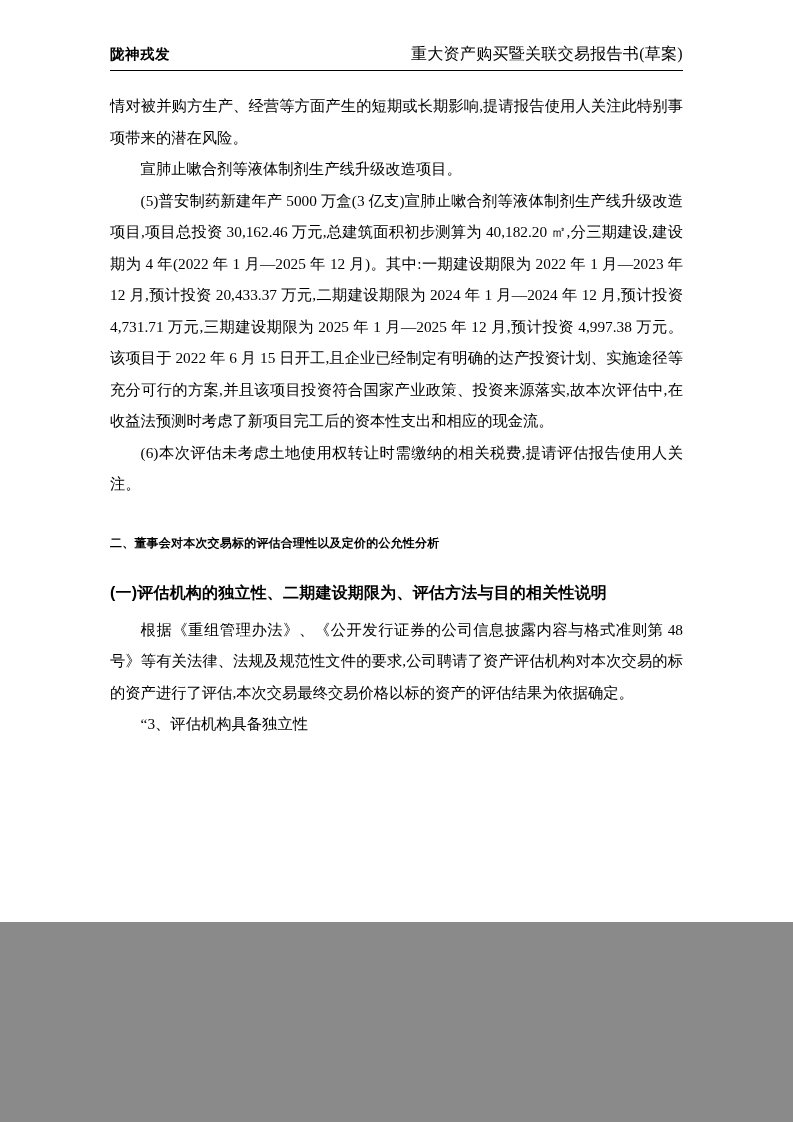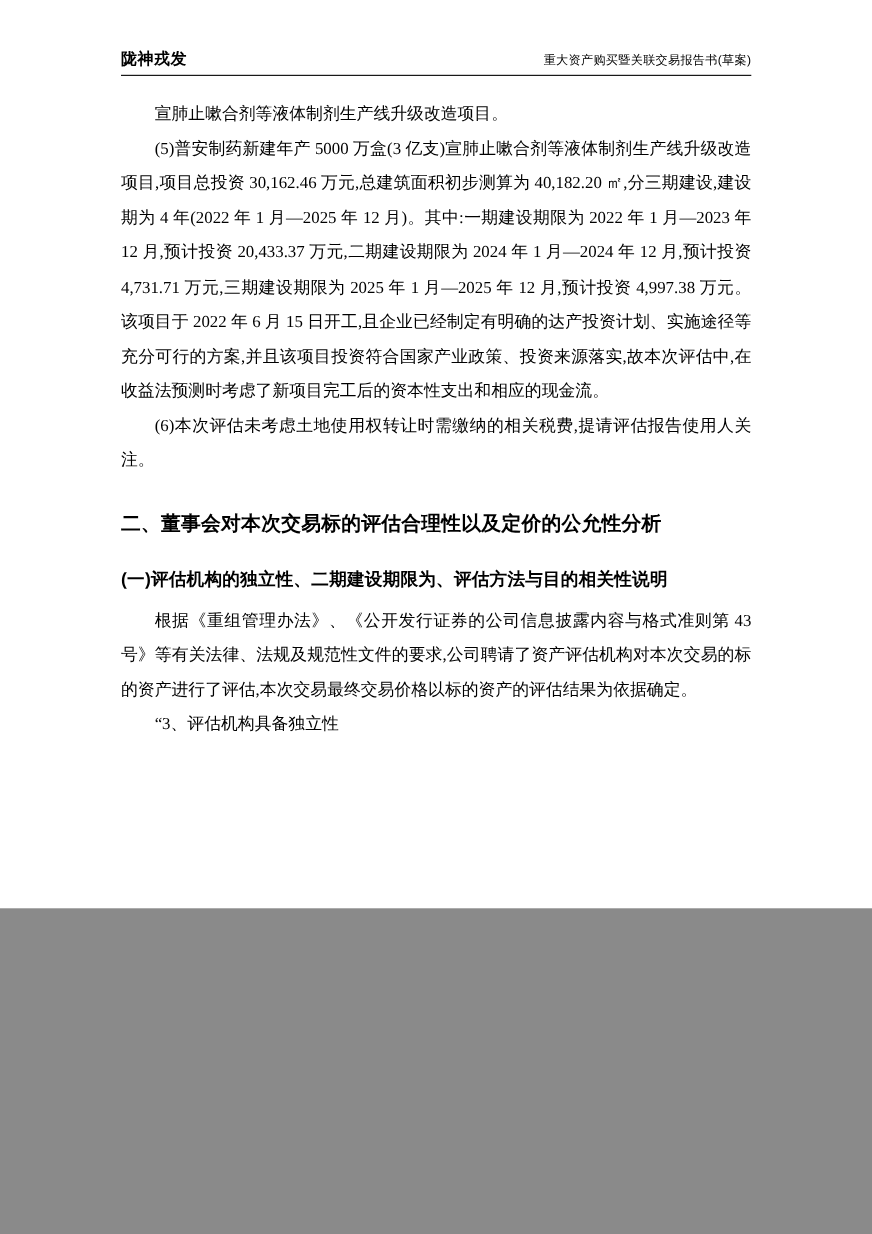--- a/index.html
+++ b/index.html
@@ -5,21 +5,21 @@
   html, body {
     margin: 0;
     padding: 0;
     background: #8a8a8a;
   }
   body {
     font-family: "Liberation Serif", "DejaVu Serif", serif;
   }
   .page {
     width: 793px;
-    height: 826px;
+    height: 922px;
     background: #ffffff;
     position: relative;
     margin: 0 auto;
     box-sizing: border-box;
     overflow: hidden;
   }
   .page-inner {
     position: absolute;
     left: 110px;
     top: 44px;
@@ -33,22 +33,22 @@
     color: #000;
     padding-bottom: 4px;
   }
   .header-left {
     font-family: "Liberation Sans", "DejaVu Sans", sans-serif;
     font-weight: bold;
     letter-spacing: 0.5px;
     font-size: 14.5px;
   }
   .header-right {
-    font-family: Liberation Sans, sans-serif;
-    font-size: 11px;
+    font-family: Liberation Serif, serif;
+    font-size: 16px;
     letter-spacing: 0.3px;
   }
   .header-rule {
     border-bottom: 1.1px solid #000;
     margin-top: 1px;
   }
   .body-content {
     margin-top: 19px;
     font-size: 15.3px;
     line-height: 31.5px;
@@ -58,23 +58,23 @@
   }
   p.para {
     margin: 0;
     text-align: justify;
     text-justify: inter-ideograph;
   }
   p.indent2 {
     text-indent: 2em;
   }
   h2.heading-l1 {
-    font-family: Liberation Mono, monospace;
+    font-family: Liberation Sans, sans-serif;
     font-weight: bold;
-    font-size: 18px;
+    font-size: 12px;
     line-height: 34px;
     margin: 26px 0 6px 0;
     letter-spacing: 0.2px;
   }
   h3.heading-l2 {
     font-family: "Liberation Sans", "DejaVu Sans", sans-serif;
     font-weight: bold;
     font-size: 16px;
     line-height: 34px;
     margin: 16px 0 4px 0;
@@ -98,32 +98,33 @@
   <div class="page-inner">
 
     <div class="header">
       <span class="header-left">陇神戎发</span>
       <span class="header-right">重大资产购买暨关联交易报告书(草案)</span>
     </div>
     <div class="header-rule"></div>
 
     <div class="body-content">
 
+      <p class="para">情对被并购方生产、经营等方面产生的短期或长期影响,提请报告使用人关注此特别事项带来的潜在风险。</p>
 
       <p class="para indent2">宣肺止嗽合剂等液体制剂生产线升级改造项目。</p>
 
       <p class="para indent2">(5)普安制药新建年产 5000 万盒(3 亿支)宣肺止嗽合剂等液体制剂生产线升级改造项目,项目总投资 30,162.46 万元,总建筑面积初步测算为 40,182.20 ㎡,分三期建设,建设期为 4 年(2022 年 1 月—2025 年 12 月)。其中:一期建设期限为 2022 年 1 月—2023 年 12 月,预计投资 20,433.37 万元,二期建设期限为 2024 年 1 月—2024 年 12 月,预计投资 4,731.71 万元,三期建设期限为 2025 年 1 月—2025 年 12 月,预计投资 4,997.38 万元。该项目于 2022 年 6 月 15 日开工,且企业已经制定有明确的达产投资计划、实施途径等充分可行的方案,并且该项目投资符合国家产业政策、投资来源落实,故本次评估中,在收益法预测时考虑了新项目完工后的资本性支出和相应的现金流。</p>
 
       <p class="para indent2">(6)本次评估未考虑土地使用权转让时需缴纳的相关税费,提请评估报告使用人关注。</p>
 
       <h2 class="heading-l1">二、董事会对本次交易标的评估合理性以及定价的公允性分析</h2>
 
       <h3 class="heading-l2">(一)评估机构的独立性、二期建设期限为、评估方法与目的相关性说明</h3>
 
-      <p class="para indent2">根据《重组管理办法》、《公开发行证券的公司信息披露内容与格式准则第 43 号》等有关法律、法规及规范性文件的要求,公司聘请了资产评估机构对本次交易的标的资产进行了评估,本次交易最终交易价格以标的资产的评估结果为依据确定。</p>
+      <p class="para indent2">根据《重组管理办法》、《公开发行证券的公司信息披露内容与格式准则第 48 号》等有关法律、法规及规范性文件的要求,公司聘请了资产评估机构对本次交易的标的资产进行了评估,本次交易最终交易价格以标的资产的评估结果为依据确定。</p>
 
 
       <p class="para indent2">“3、评估机构具备独立性</p>
 
 
     </div>
   </div>
 
   <div class="page-number">159</div>
 </div>

